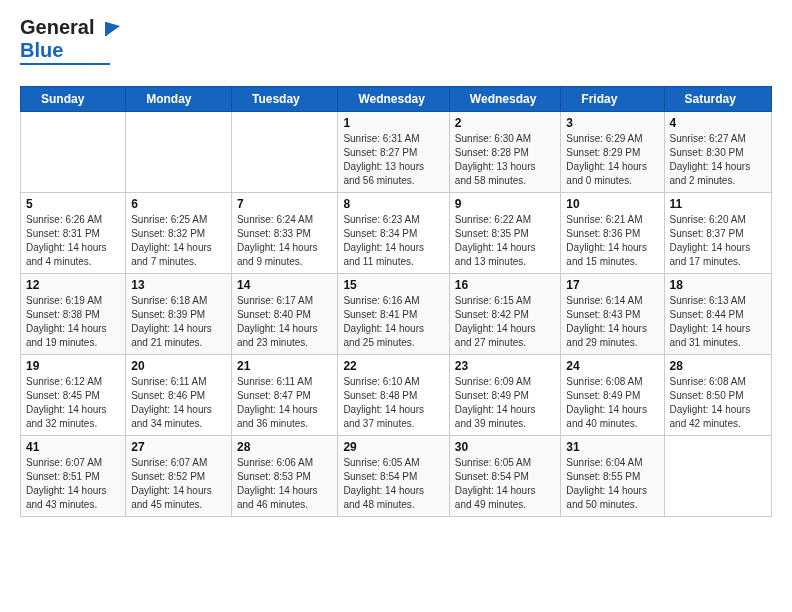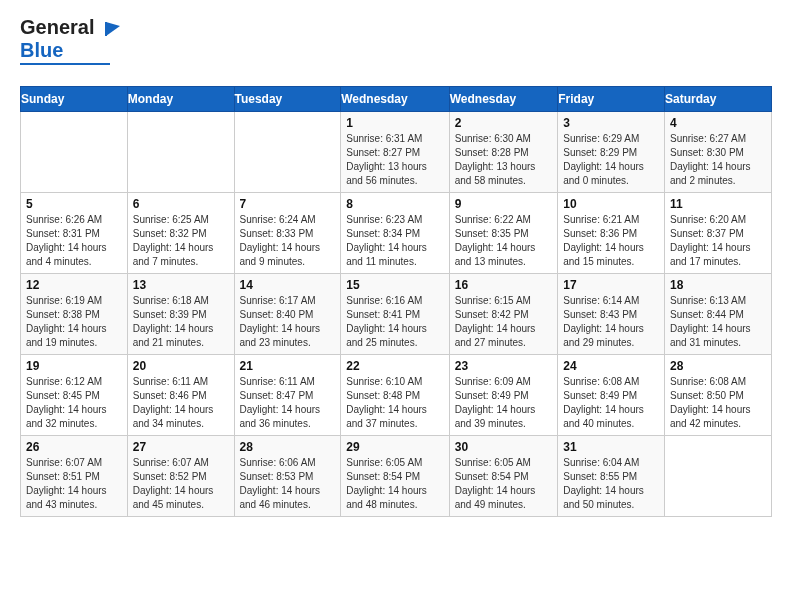--- a/index.html
+++ b/index.html
@@ -35,21 +35,21 @@
       color: #444;
     }
     .calendar {
       width: 100%;
       border-collapse: collapse;
       font-size: 10.5px;
     }
     .calendar thead th {
       background: #1565c0;
       color: #fff;
-      padding: 5px 0;
+      padding: 5px 20px;
       text-align: left;
       font-size: 12px;
       font-weight: bold;
       border: 1px solid #1250a0;
     }
     .calendar tbody td {
       vertical-align: top;
       border: 1px solid #ccc;
       padding: 4px 5px;
       width: 113px;
@@ -220,21 +220,21 @@
           <div class="day-num">24</div>
           <div class="day-info">Sunrise: 6:08 AM<br>Sunset: 8:49 PM<br>Daylight: 14 hours<br>and 40 minutes.</div>
         </td>
         <td>
           <div class="day-num">28</div>
           <div class="day-info">Sunrise: 6:08 AM<br>Sunset: 8:50 PM<br>Daylight: 14 hours<br>and 42 minutes.</div>
         </td>
       </tr>
       <tr>
         <td>
-          <div class="day-num">26</div>
+          <div class="day-num">41</div>
           <div class="day-info">Sunrise: 6:07 AM<br>Sunset: 8:51 PM<br>Daylight: 14 hours<br>and 43 minutes.</div>
         </td>
         <td>
           <div class="day-num">27</div>
           <div class="day-info">Sunrise: 6:07 AM<br>Sunset: 8:52 PM<br>Daylight: 14 hours<br>and 45 minutes.</div>
         </td>
         <td>
           <div class="day-num">28</div>
           <div class="day-info">Sunrise: 6:06 AM<br>Sunset: 8:53 PM<br>Daylight: 14 hours<br>and 46 minutes.</div>
         </td>

